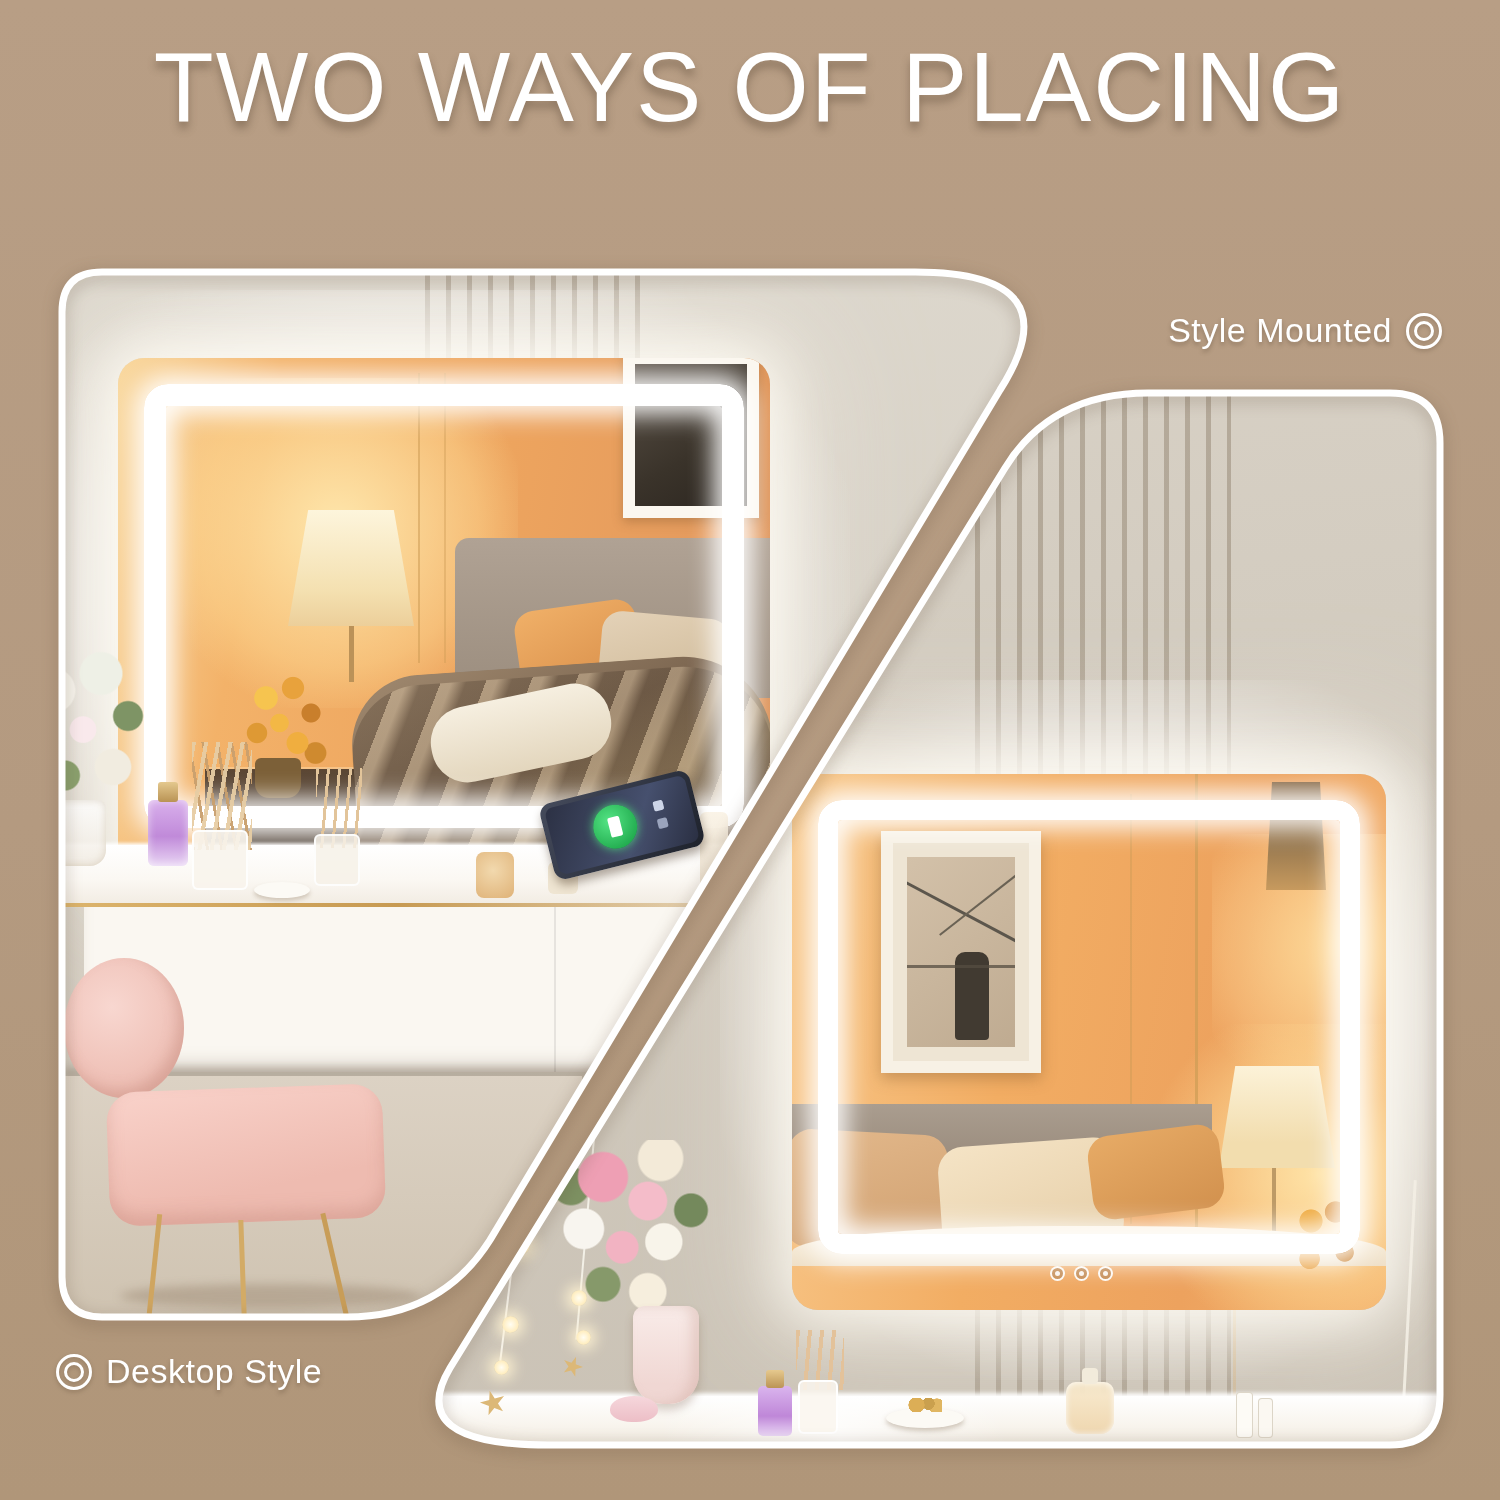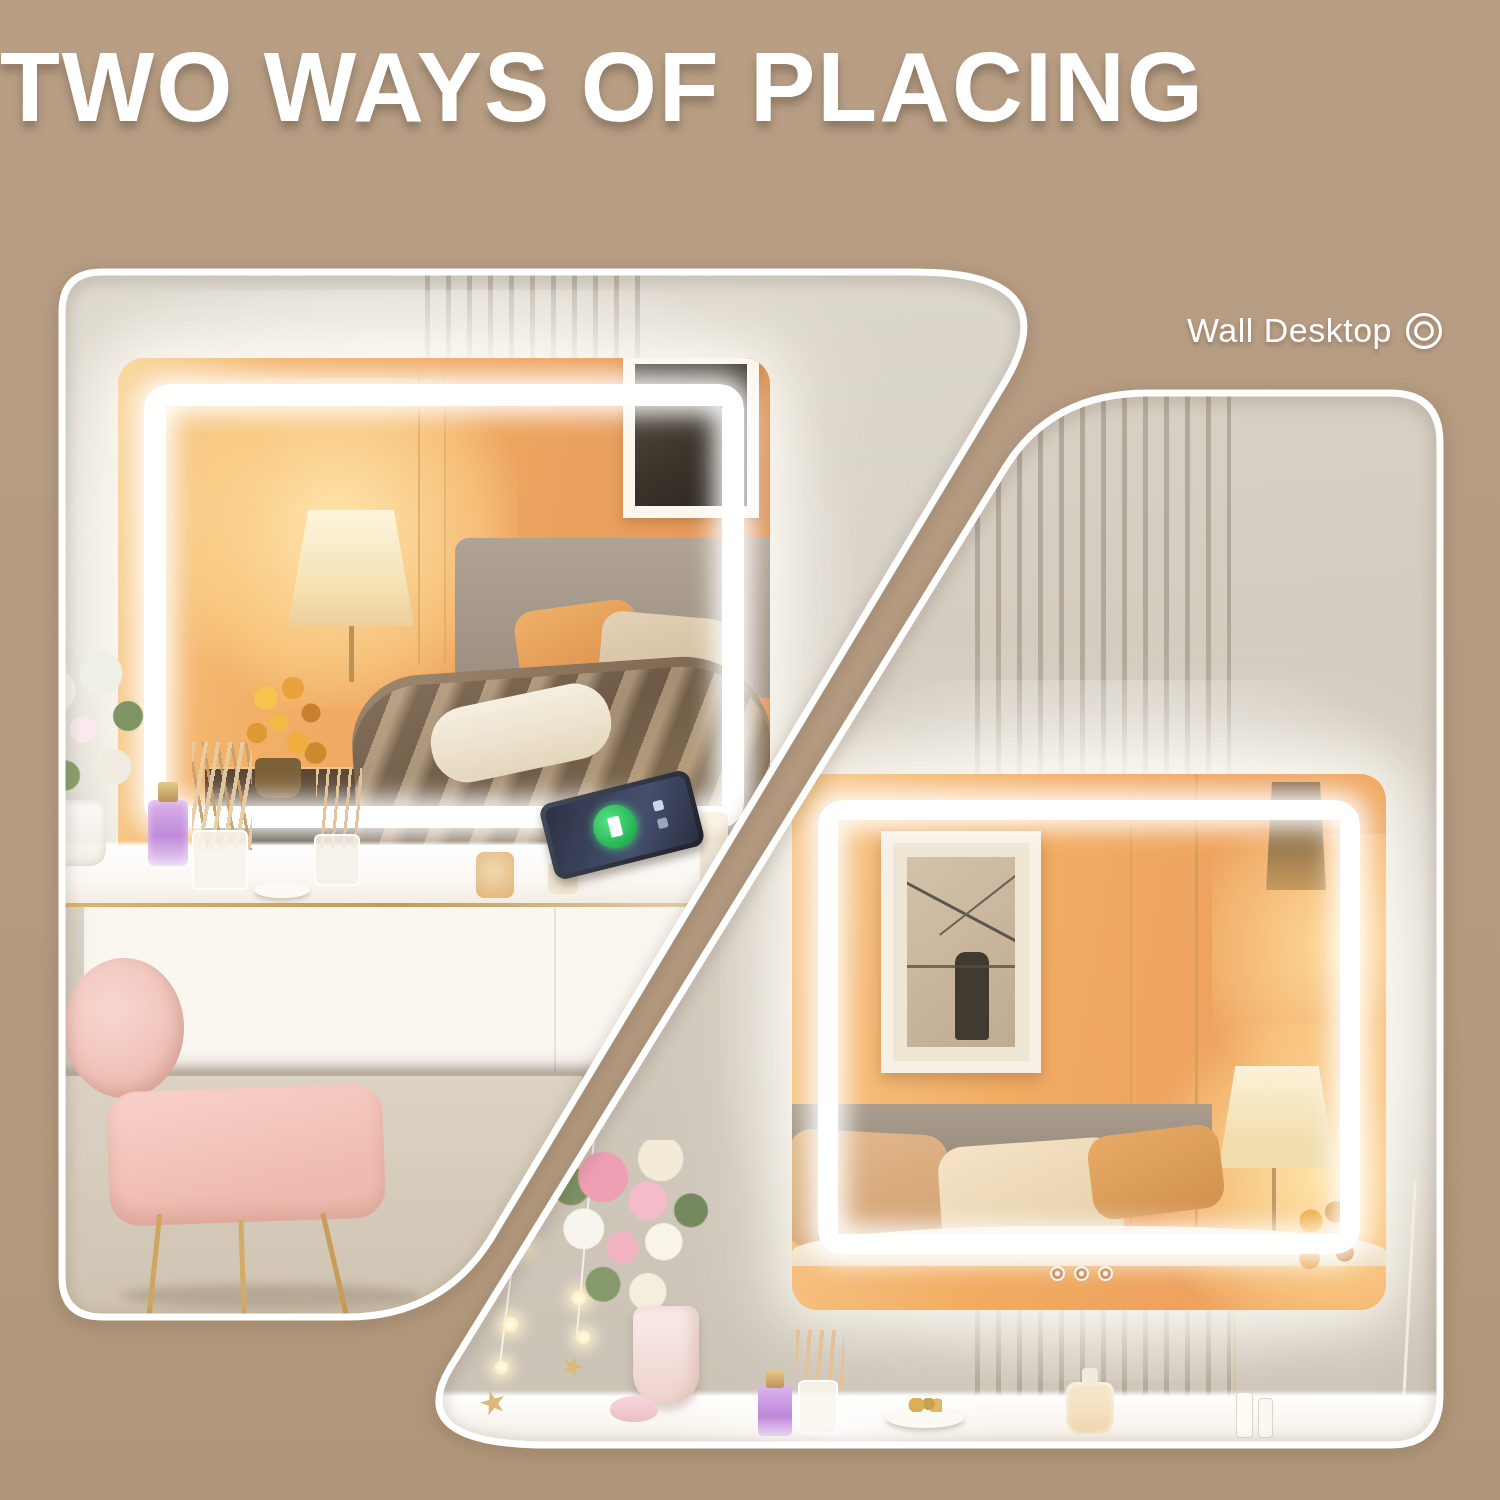--- a/index.html
+++ b/index.html
@@ -1,22 +1,22 @@
 <!DOCTYPE html>
 <html><head>
 <meta charset="utf-8">
 <style>
   html,body{margin:0;padding:0;background:#8f7a63;}
   .stage{position:relative;width:1500px;height:1500px;overflow:hidden;
          background:linear-gradient(180deg,#b89e85 0%,#b49a80 55%,#b09679 100%);
          font-family:"Liberation Sans", sans-serif;}
   .abs{position:absolute;}
   
-  .title{position:absolute;top:36px;left:0;width:100%;
-         font-size:98px;font-weight:700;letter-spacing:2px;color:#ffffff;line-height:1.05;
+  .title{position:absolute;top:36px;left:0;width:100%;text-align:center;
+         font-size:98px;font-weight:400;letter-spacing:2px;color:#ffffff;line-height:1.05;
          text-shadow:0 7px 9px rgba(99,80,60,.48);}
   .subtitle{position:absolute;top:166px;left:0;width:100%;text-align:center;
          font-size:36px;font-weight:400;letter-spacing:1px;color:#ffffff;
          text-shadow:0 4px 5px rgba(99,80,60,.42);}
   
   .corner-label{position:absolute;display:flex;align-items:center;gap:14px;color:#fff;
          font-size:34px;font-weight:400;letter-spacing:.5px;
          text-shadow:0 3px 4px rgba(99,80,60,.45);}
   .label-wall{top:311px;right:58px;}
   .label-desk{top:1352px;left:56px;}
@@ -190,18 +190,22 @@
   </div>
 
   <svg class="border-svg" width="1500" height="1500" viewBox="0 0 1500 1500">
     <path d="M 62 312 Q 62 272 102 272 L 915 272 Q 1075 272 1000 390 L 496 1230 Q 447 1317 347 1317 L 102 1317 Q 62 1317 62 1277 Z" fill="none" stroke="#ffffff" stroke-width="7"></path>
     <path d="M 1148 393 L 1390 393 Q 1440 393 1440 443 L 1440 1395 Q 1440 1445 1390 1445 L 548 1445 Q 404 1445 450 1368 L 1005 468 Q 1051 393 1148 393 Z" fill="none" stroke="#ffffff" stroke-width="7"></path>
   </svg>
 
   <h1 class="title" style="margin:0;">TWO WAYS OF PLACING</h1>
 
   <div class="corner-label label-wall">
-    <span>Wall Desktop</span>
+    <span>Style Mounted</span>
     <span class="target-icon"></span>
   </div>
 
+  <div class="corner-label label-desk">
+    <span class="target-icon"></span>
+    <span>Desktop Style</span>
+  </div>
 
 </div>
 
 </body></html>

